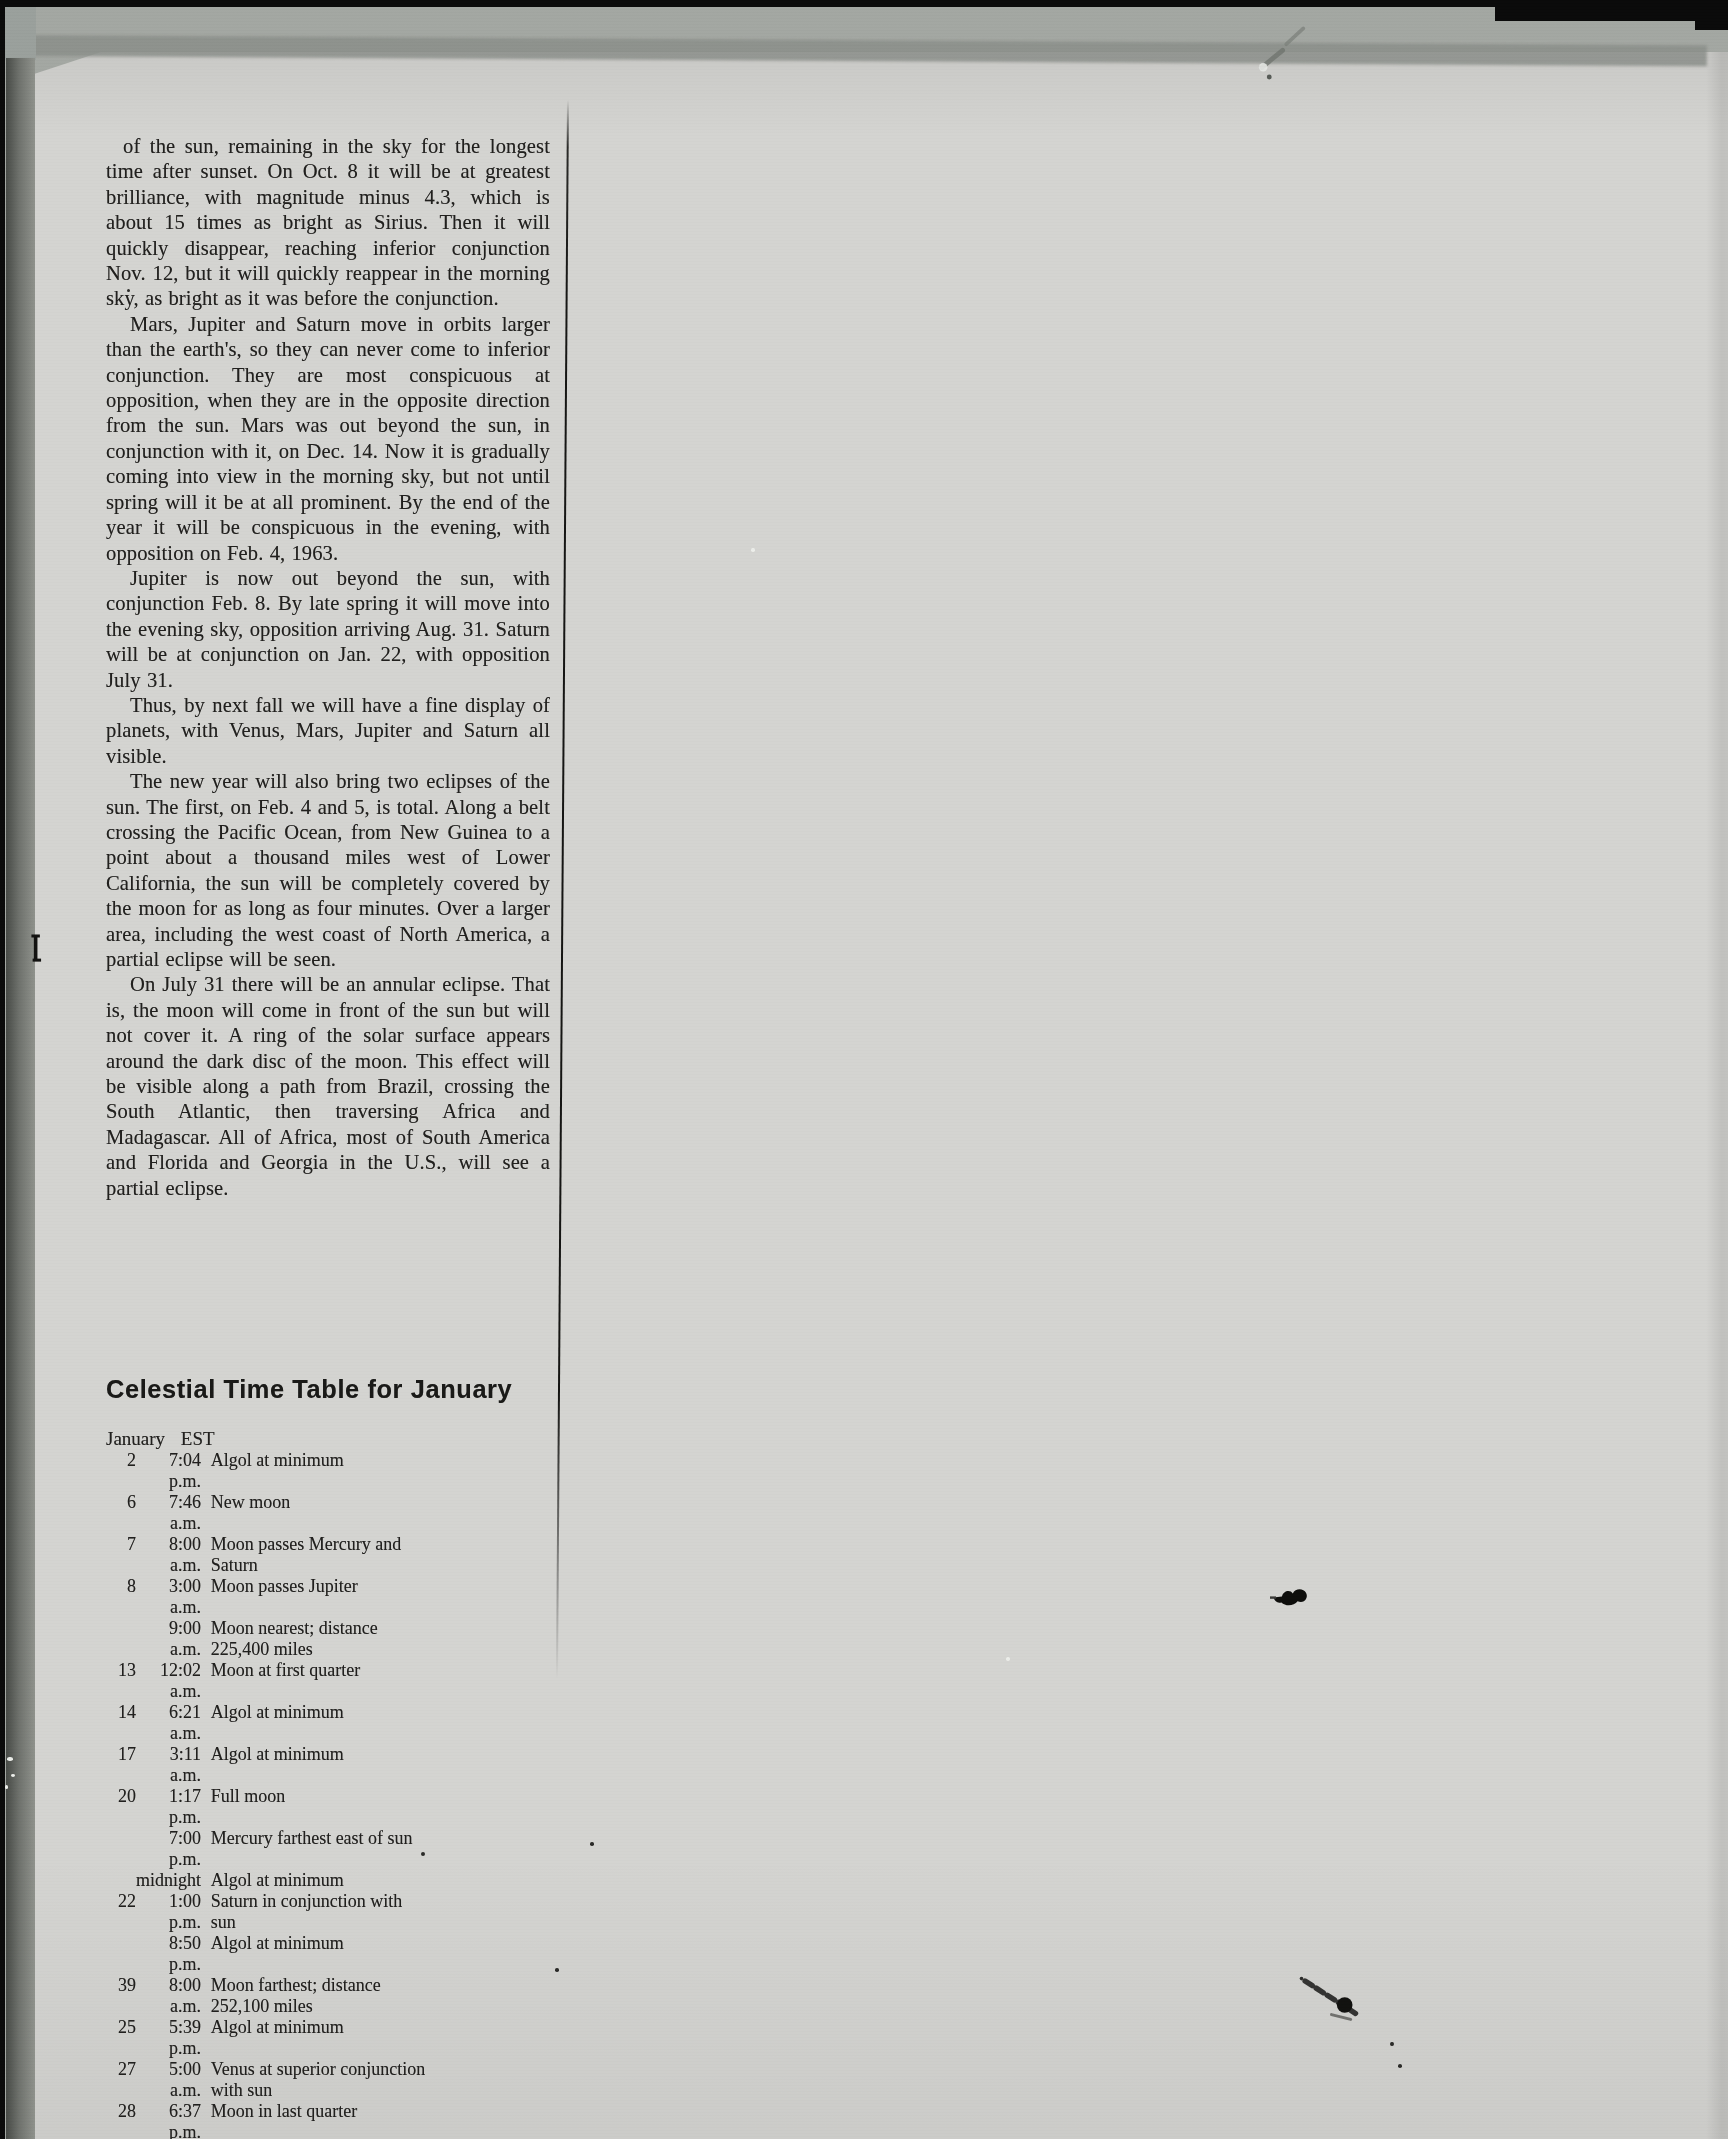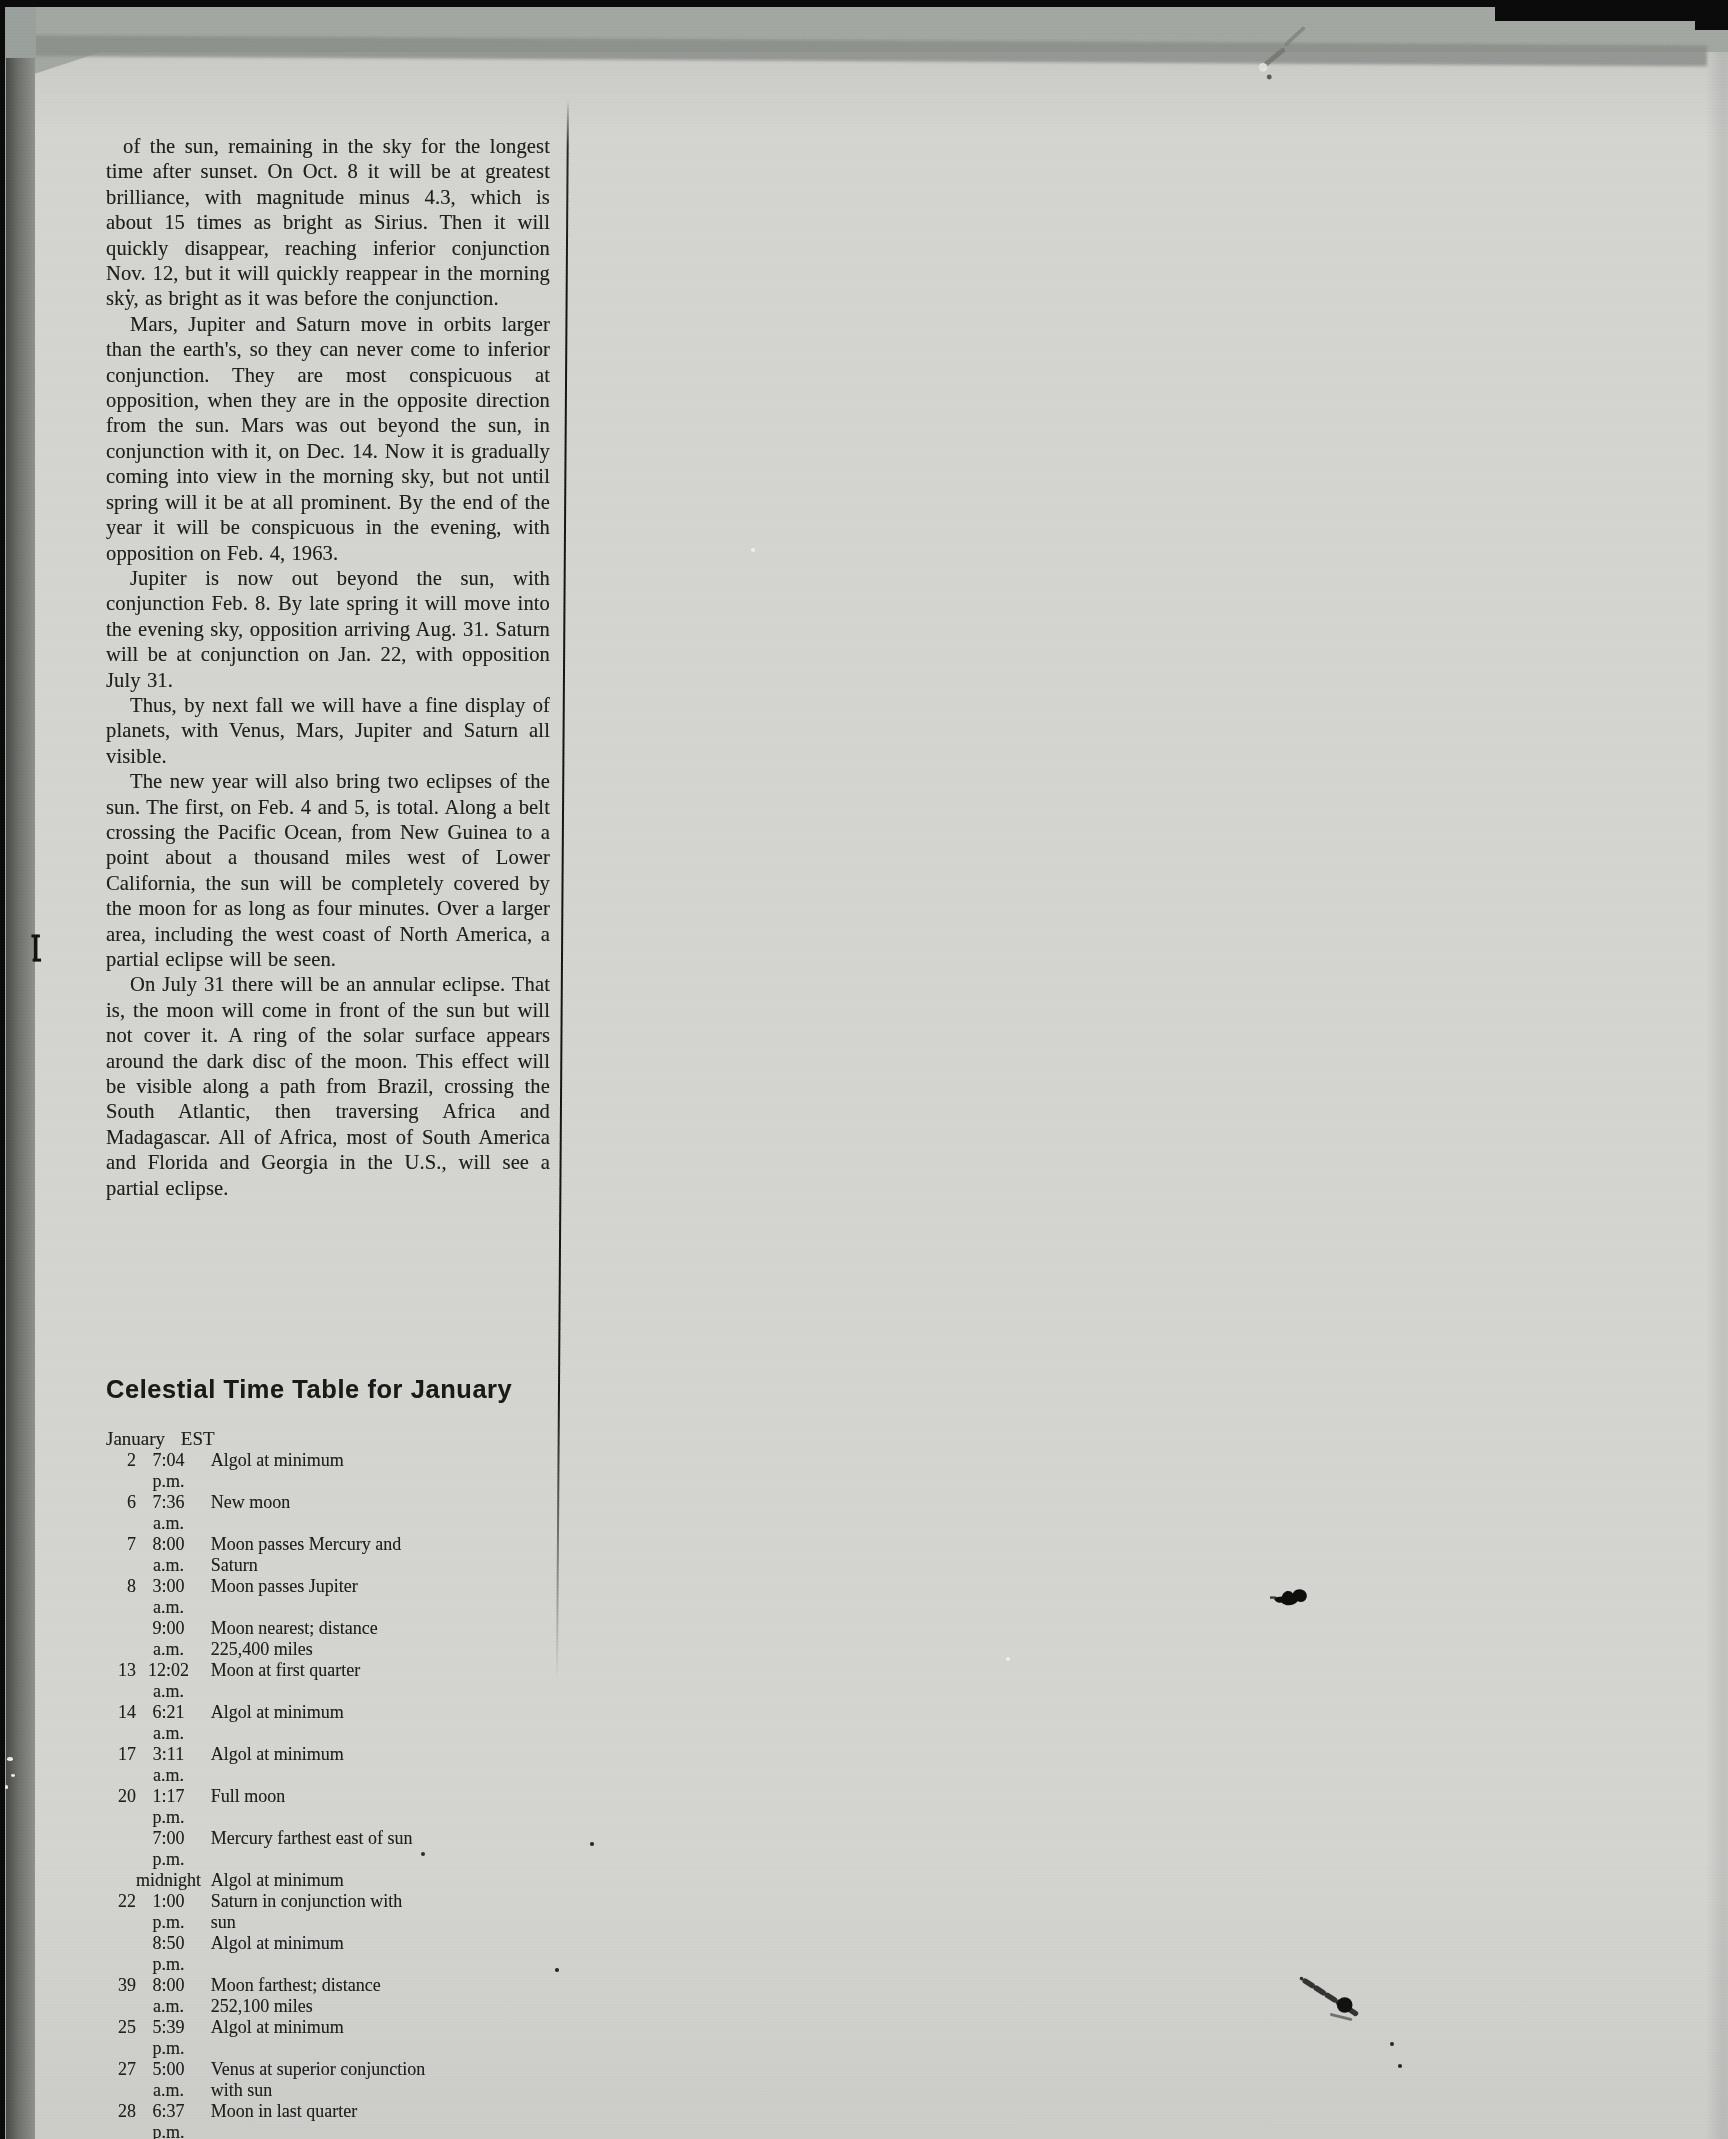--- a/index.html
+++ b/index.html
@@ -39,21 +39,21 @@
   .article p.first{text-indent:17px;}
   
   .timetable{position:absolute;left:106px;top:1375px;width:478px;color:var(--ink);
          text-shadow:0 0 0.6px rgba(20,20,20,.4);}
   .timetable h2{margin:0 0 24px 0;font-family:"Liberation Sans",sans-serif;font-weight:700;
          font-size:25.4px;letter-spacing:0.6px;color:#191917;}
   .tlabel{font-size:19px;line-height:21px;margin-bottom:1.2px;}
   .tlabel .tz{margin-left:15.7px;}
   .trow{display:flex;font-size:18px;line-height:21px;}
   .tday{width:30px;text-align:right;flex:none;}
-  .ttime{width:65px;text-align:center;flex:none;}
+  .ttime{width:65px;text-align:right;flex:none;}
   .tevent{padding-left:9.7px;white-space:pre-line;width:357px;}
   .footnote{margin:2px;margin-left:-17px;width:484px;font-size:18px;line-height:22px;
          text-indent:35px;text-align:justify;word-spacing:1.2px;}
   
   .mark{position:absolute;}
   .speck{position:absolute;border-radius:50%;}
   .speck.dark{background:#2a2a28;}
   .speck.light{background:#eceeea;}
 </style>
 </head>
@@ -90,21 +90,21 @@
       <span>January</span><span class="tz">EST</span>
     </div>
     <div id="rows">
         <div class="trow">
           <div class="tday">2</div>
           <div class="ttime">7:04 p.m.</div>
           <div class="tevent">Algol at minimum</div>
         </div>
         <div class="trow">
           <div class="tday">6</div>
-          <div class="ttime">7:36 a.m.</div>
+          <div class="ttime">7:46 a.m.</div>
           <div class="tevent">New moon</div>
         </div>
         <div class="trow">
           <div class="tday">7</div>
           <div class="ttime">8:00 a.m.</div>
           <div class="tevent">Moon passes Mercury and
 Saturn</div>
         </div>
         <div class="trow">
           <div class="tday">8</div>

